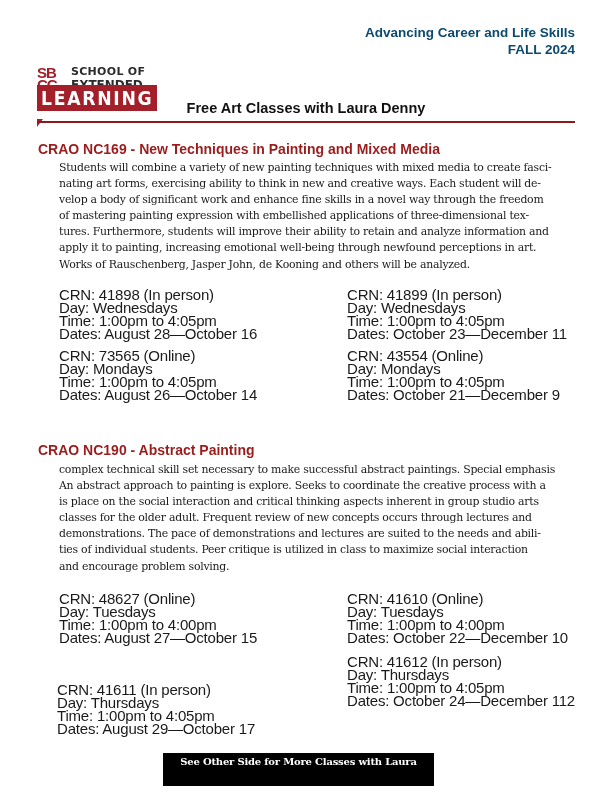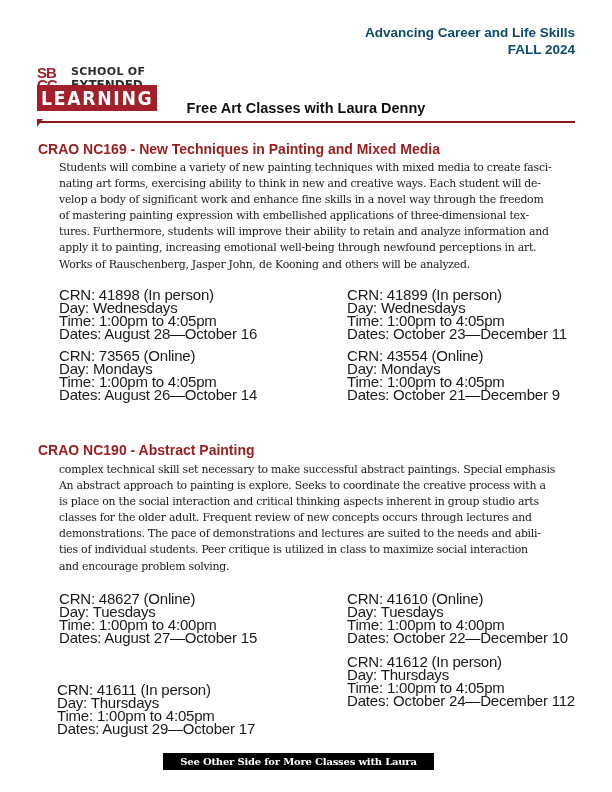--- a/index.html
+++ b/index.html
@@ -17,21 +17,21 @@
   .page-title { position: absolute; left: 0; width: 612px; top: 100px; text-align: center; font-family: "Liberation Sans", sans-serif; font-weight: bold; font-size: 14.5px; color: #111; }
   .rule { position: absolute; left: 37px; top: 121px; width: 538px; height: 2px; background: #8b1a1a; }
 
   .course-title { position: absolute; left: 38px; font-family: "Liberation Sans", sans-serif; font-weight: bold; font-size: 14px; color: #9a1c1c; }
   .desc { position: absolute; left: 59px; width: 510px; font-size: 10.9px; line-height: 16.1px; color: #1a1a1a; font-family: "DejaVu Serif", serif; letter-spacing: -0.25px; }
   .desc p { margin: 0; }
 
   .section { position: absolute; font-size: 15px; line-height: 13px; font-family: Liberation Sans, sans-serif; letter-spacing: -0.2px; color: #1a1a1a; }
   .section div { white-space: nowrap; }
 
-  .footer-bar { position: absolute; left: 163px; top: 753px; width: 271px; height: 17px; background: #000; color: #fff; font-family: "DejaVu Serif", serif; font-weight: bold; font-size: 10px; text-align: center; line-height: 17px; letter-spacing: -0.2px; }
+  .footer-bar { position: absolute; left: 163px; top: 753px; width: 271px; height: 33px; background: #000; color: #fff; font-family: "DejaVu Serif", serif; font-weight: bold; font-size: 10px; text-align: center; line-height: 17px; letter-spacing: -0.2px; }
 </style>
 </head>
 <body>
 
 <div class="logo">
   <div class="sb">
     <div>SB</div>
     <div>CC</div>
   </div>
   <div class="school">SCHOOL OF</div>

